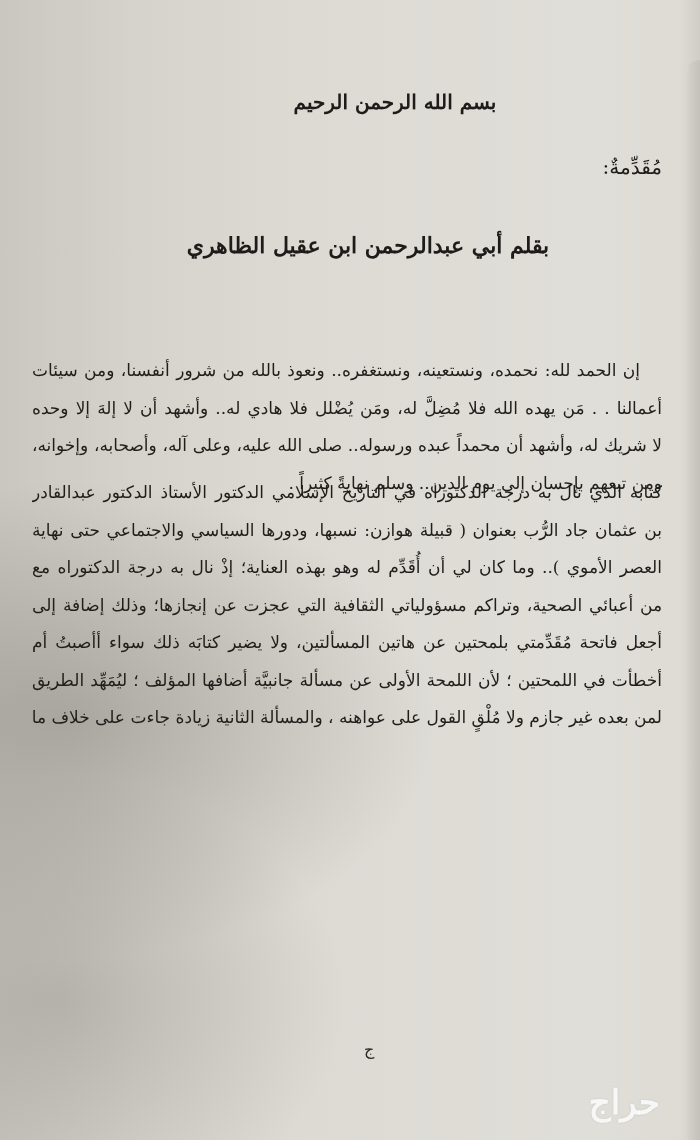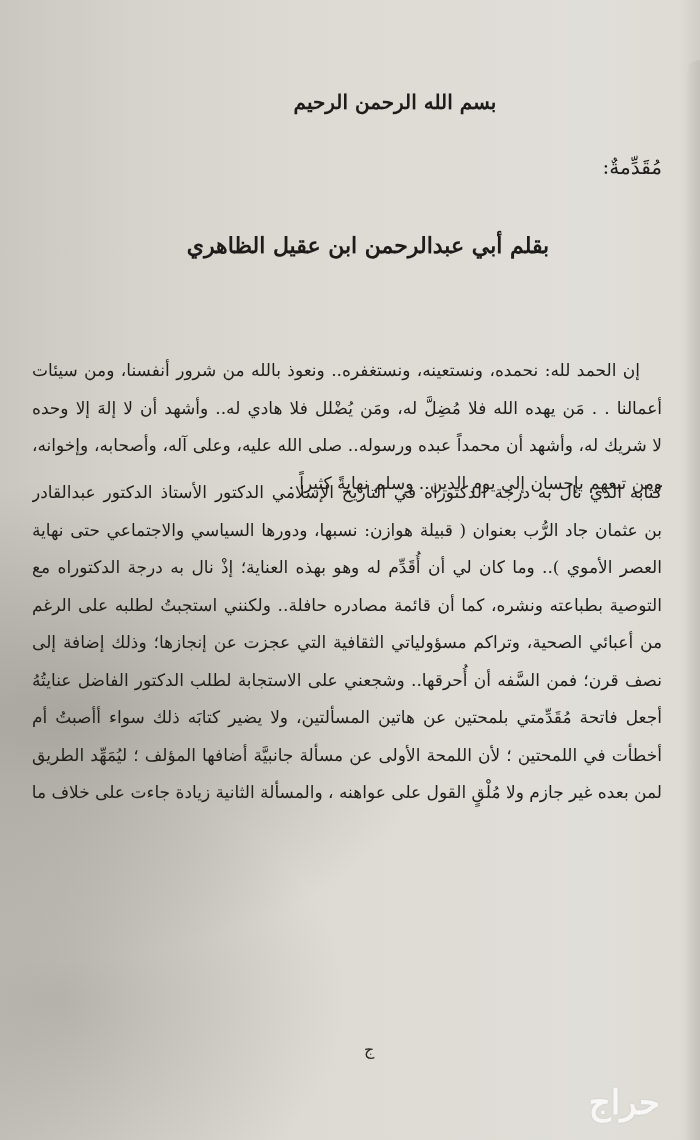--- a/index.html
+++ b/index.html
@@ -112,23 +112,21 @@
     <div class="line indent">إن الحمد لله: نحمده، ونستعينه، ونستغفره.. ونعوذ بالله من شرور أنفسنا، ومن سيئات</div>
     <div class="line">أعمالنا . . مَن يهده الله فلا مُضِلَّ له، ومَن يُضْلل فلا هادي له.. وأشهد أن لا إلهَ إلا  وحده</div>
     <div class="line">لا شريك له، وأشهد أن محمداً عبده ورسوله.. صلى الله عليه، وعلى آله، وأصحابه، وإخوانه،</div>
     <div class="line last">ومن تبعهم بإحسان إلى يوم الدين.. وسلم نهايةً كثيراً .</div>
   </div>
 
   <div class="body-block p2">
     <div class="line">كتابه الذي نال به درجة الدكتوراه في التاريخ الإسلامي الدكتور الأستاذ الدكتور عبدالقادر</div>
     <div class="line">بن عثمان جاد الرُّب بعنوان ( قبيلة هوازن: نسبها، ودورها السياسي والاجتماعي حتى نهاية</div>
     <div class="line">العصر الأموي ).. وما كان لي أن أُقَدِّم له وهو بهذه العناية؛ إذْ نال به درجة الدكتوراه مع</div>
-    <div class="line">التوصية بطباعته ونشره، كما أن قائمة مصادره حافلة.. ولكنني استجبتُ لطلبه على الرغم</div>
     <div class="line">من أعبائي الصحية، وتراكم مسؤولياتي الثقافية التي عجزت عن إنجازها؛ وذلك إضافة إلى</div>
-    <div class="line">نصف قرن؛ فمن السَّفه أن أُحرقها.. وشجعني على الاستجابة لطلب الدكتور الفاضل عنايتُهُ</div>
     <div class="line">أجعل فاتحة مُقَدِّمتي بلمحتين عن هاتين المسألتين، ولا يضير كتابَه ذلك سواء أأصبتُ أم</div>
     <div class="line">أخطأت في اللمحتين ؛ لأن اللمحة الأولى عن مسألة جانبيَّة أضافها المؤلف ؛ ليُمَهِّد الطريق</div>
     <div class="line">لمن بعده غير جازم ولا مُلْقٍ القول على عواهنه ، والمسألة الثانية زيادة جاءت على خلاف ما</div>
   </div>
 
   <div class="text page-number">ج</div>
 
   <div class="watermark">حراج</div>
 </div>
 

